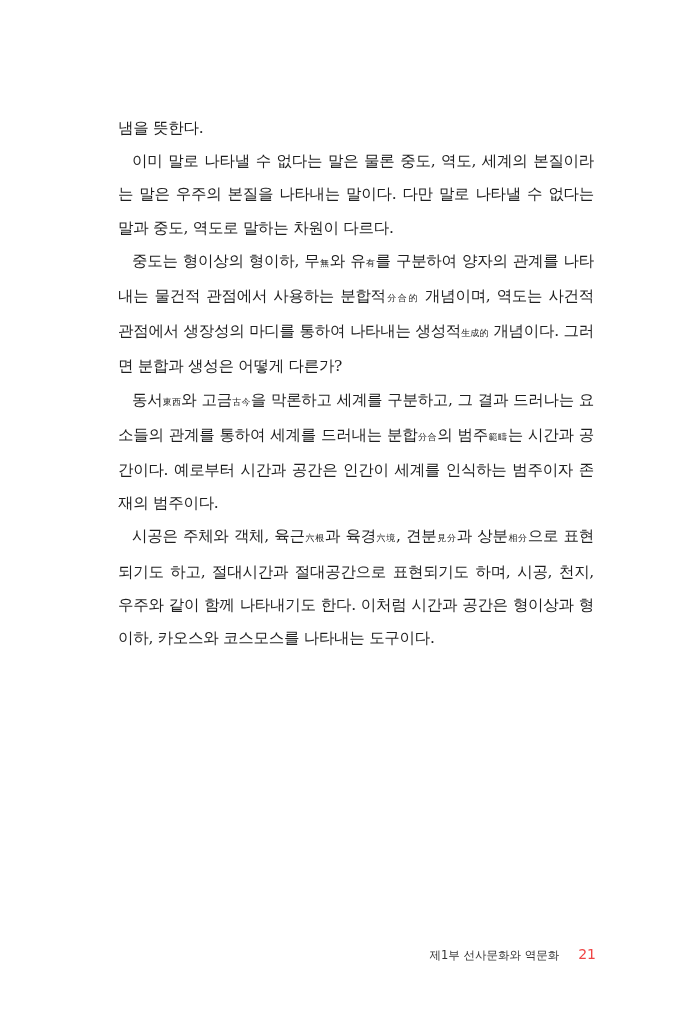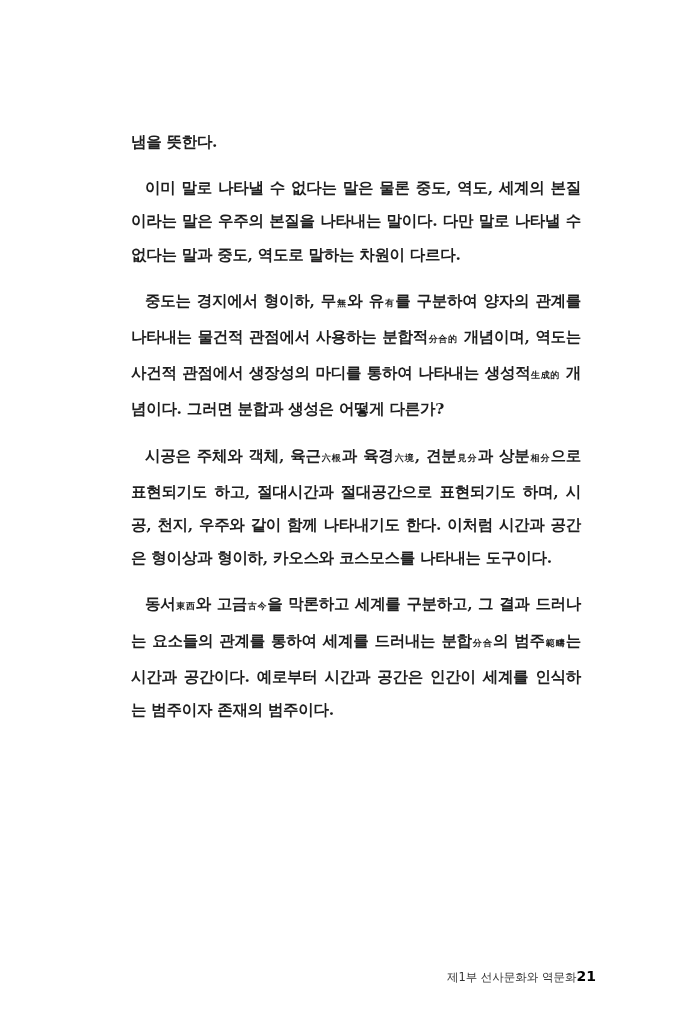--- a/index.html
+++ b/index.html
@@ -19,56 +19,54 @@
     position: absolute;
     left: 118px;
     top: 112px;
     width: 476px;
     font-size: 15.5px;
     line-height: 33.2px;
     letter-spacing: -0.3px;
     text-align: justify;
   }
   .para {
-    margin: 13px;
+    margin: 0;
     text-indent: 14px;
-    font-weight: bold;
   }
   .para.cont {
     text-indent: 0;
   }
   .hj {
     font-size: 9px;
     letter-spacing: 0;
   }
   .footer {
     position: absolute;
     top: 946px;
     right: 95px;
     font-family: "DejaVu Sans", "Liberation Sans", sans-serif;
     font-size: 11.5px;
     color: #333333;
     display: flex;
     align-items: baseline;
-    gap: 0;
+    gap: 19px;
   }
   .footer .pnum {
     font-size: 14px;
-    font-weight: bold;
-    color: #000000;
-    margin-top: 22px;
+    font-weight: normal;
+    color: #ef4444;
   }
 </style>
 </head>
 <body>
 
 <div class="page-body" id="page-body">
     <p class="para cont"><span>냄을 뜻한다.</span></p>
     <p class="para"><span>이미 말로 나타낼 수 없다는 말은 물론 중도, 역도, 세계의 본질이라는 말은 우주의 본질을 나타내는 말이다. 다만 말로 나타낼 수 없다는 말과 중도, 역도로 말하는 차원이 다르다.</span></p>
-    <p class="para"><span>중도는 경지에서 형이하, 무</span><span class="hj">無</span><span>와 유</span><span class="hj">有</span><span>를 구분하여 양자의 관계를 나타내는 물건적 관점에서 사용하는 분합적</span><span class="hj">分合的</span><span> 개념이며, 역도는 사건적 관점에서 생장성의 마디를 통하여 나타내는 생성적</span><span class="hj">生成的</span><span> 개념이다. 그러면 분합과 생성은 어떻게 다른가?</span></p>
+    <p class="para"><span>중도는 형이상의 형이하, 무</span><span class="hj">無</span><span>와 유</span><span class="hj">有</span><span>를 구분하여 양자의 관계를 나타내는 물건적 관점에서 사용하는 분합적</span><span class="hj">分合的</span><span> 개념이며, 역도는 사건적 관점에서 생장성의 마디를 통하여 나타내는 생성적</span><span class="hj">生成的</span><span> 개념이다. 그러면 분합과 생성은 어떻게 다른가?</span></p>
+    <p class="para"><span>동서</span><span class="hj">東西</span><span>와 고금</span><span class="hj">古今</span><span>을 막론하고 세계를 구분하고, 그 결과 드러나는 요소들의 관계를 통하여 세계를 드러내는 분합</span><span class="hj">分合</span><span>의 범주</span><span class="hj">範疇</span><span>는 시간과 공간이다. 예로부터 시간과 공간은 인간이 세계를 인식하는 범주이자 존재의 범주이다.</span></p>
     <p class="para"><span>시공은 주체와 객체, 육근</span><span class="hj">六根</span><span>과 육경</span><span class="hj">六境</span><span>, 견분</span><span class="hj">見分</span><span>과 상분</span><span class="hj">相分</span><span>으로 표현되기도 하고, 절대시간과 절대공간으로 표현되기도 하며, 시공, 천지, 우주와 같이 함께 나타내기도 한다. 이처럼 시간과 공간은 형이상과 형이하, 카오스와 코스모스를 나타내는 도구이다.</span></p>
-    <p class="para"><span>동서</span><span class="hj">東西</span><span>와 고금</span><span class="hj">古今</span><span>을 막론하고 세계를 구분하고, 그 결과 드러나는 요소들의 관계를 통하여 세계를 드러내는 분합</span><span class="hj">分合</span><span>의 범주</span><span class="hj">範疇</span><span>는 시간과 공간이다. 예로부터 시간과 공간은 인간이 세계를 인식하는 범주이자 존재의 범주이다.</span></p>
   </div>
 
 <div class="footer">
   <span>제1부 선사문화와 역문화</span>
   <span class="pnum">21</span>
 </div>
 
 </body></html>

